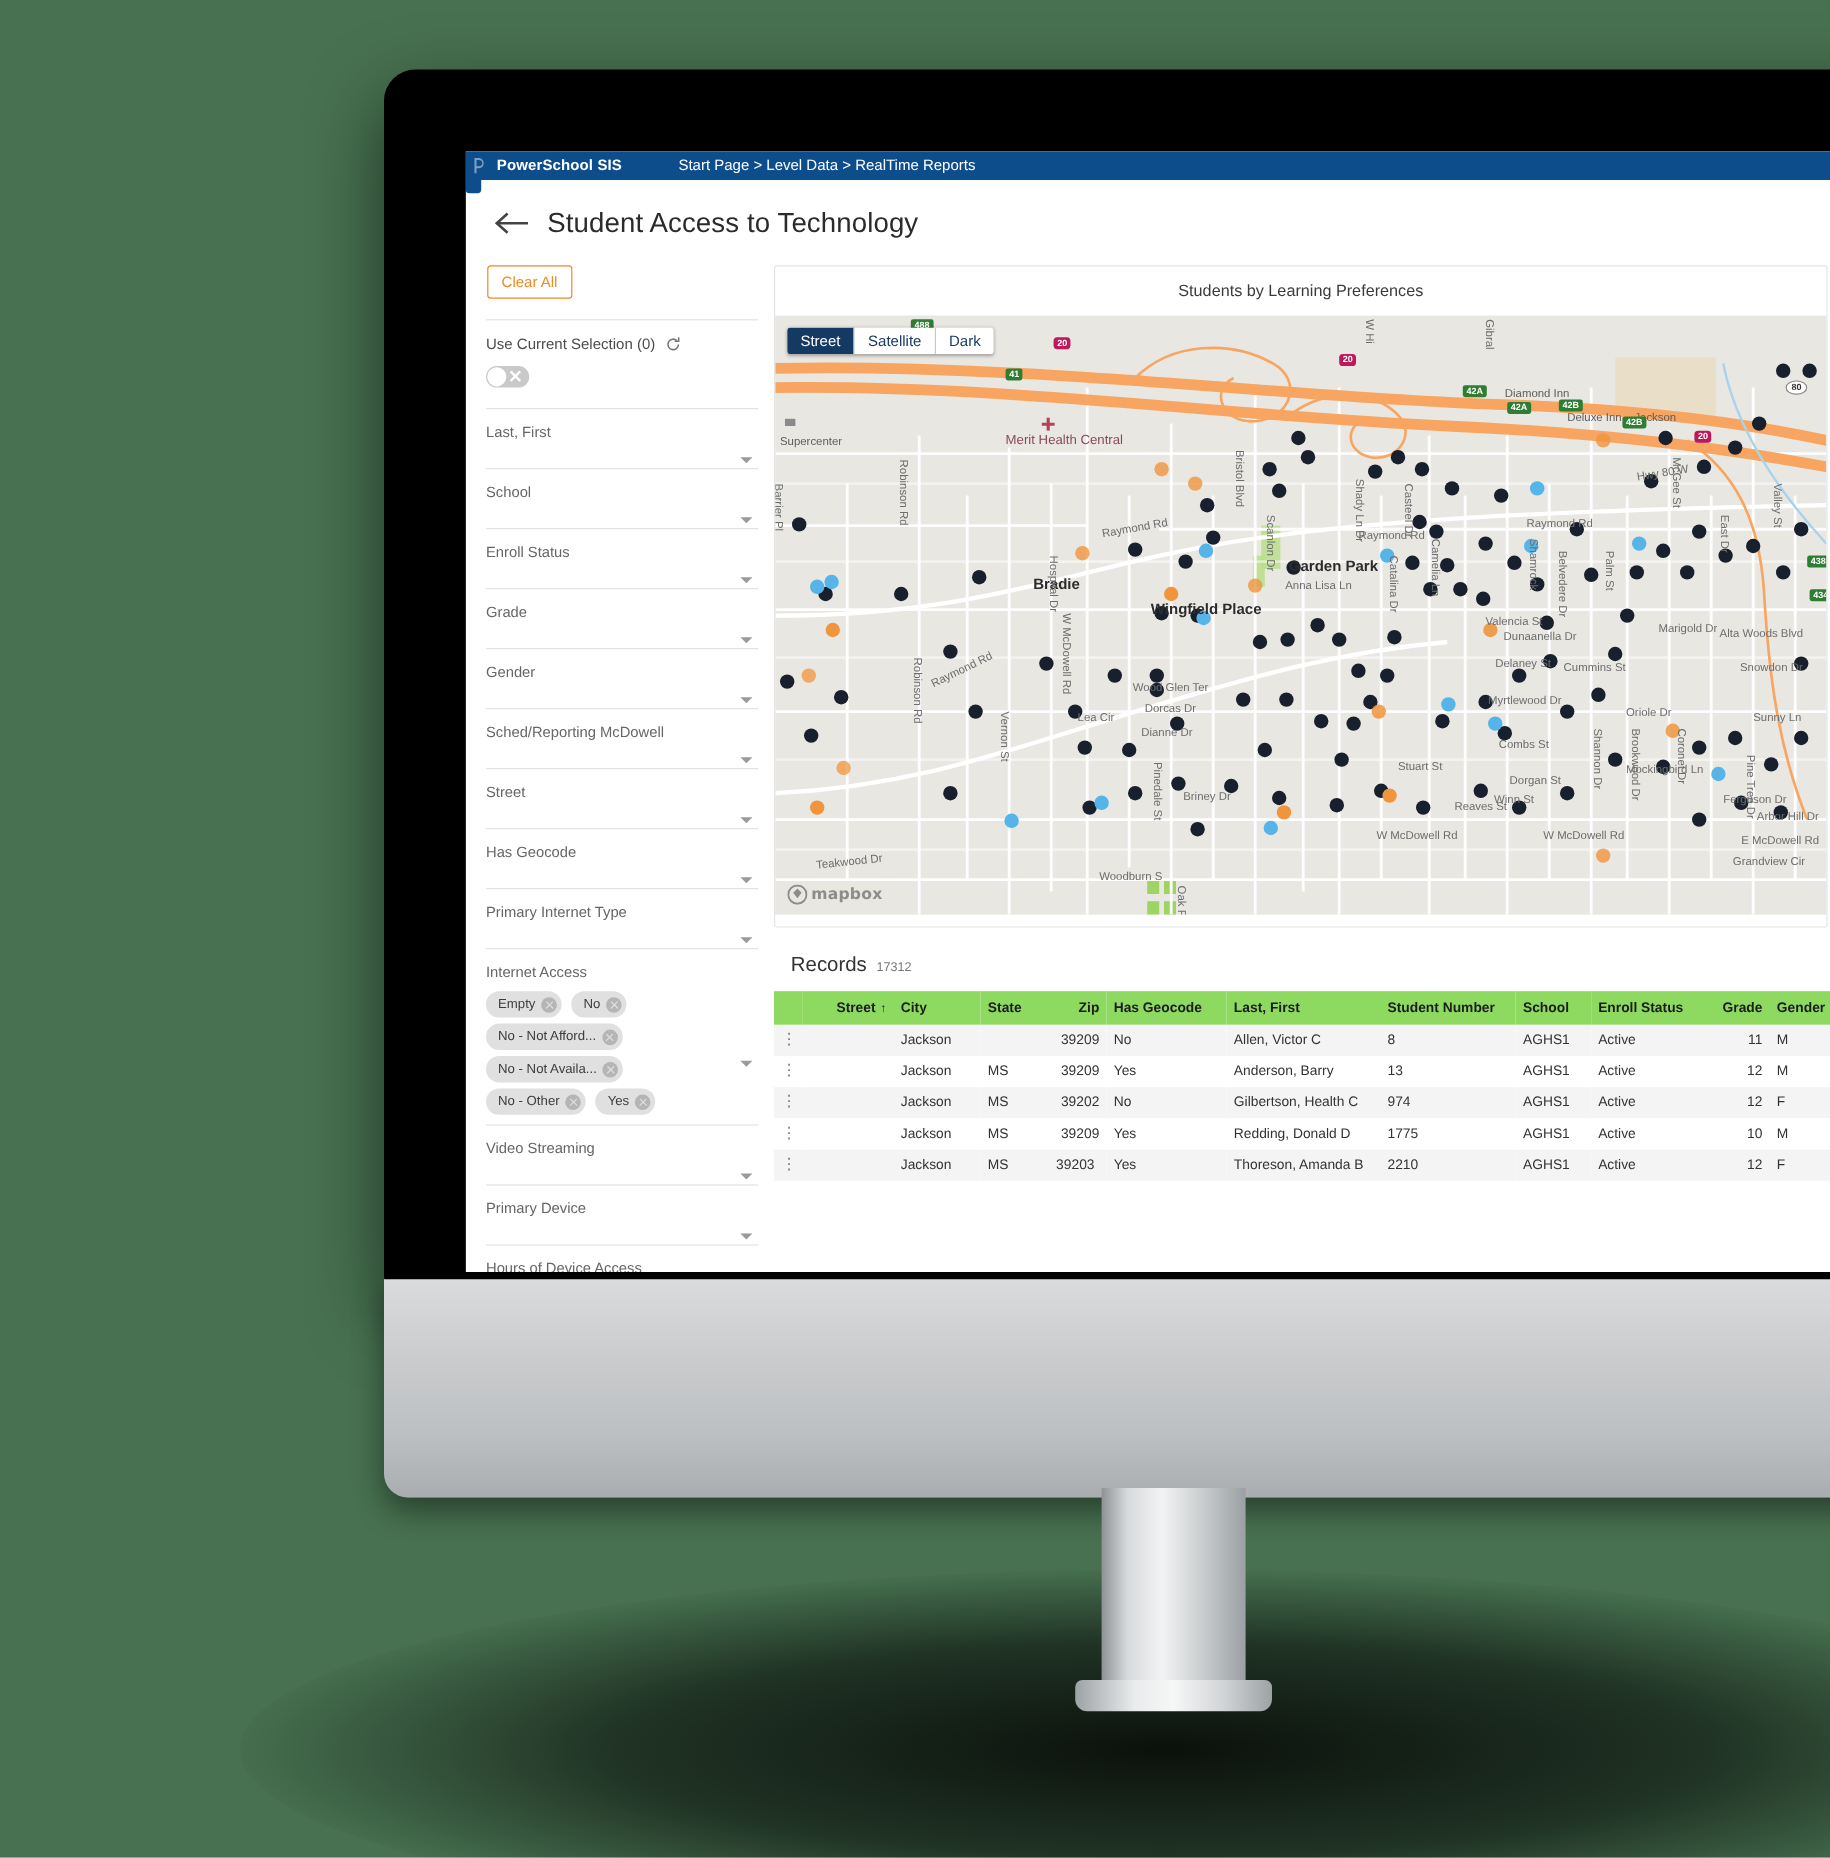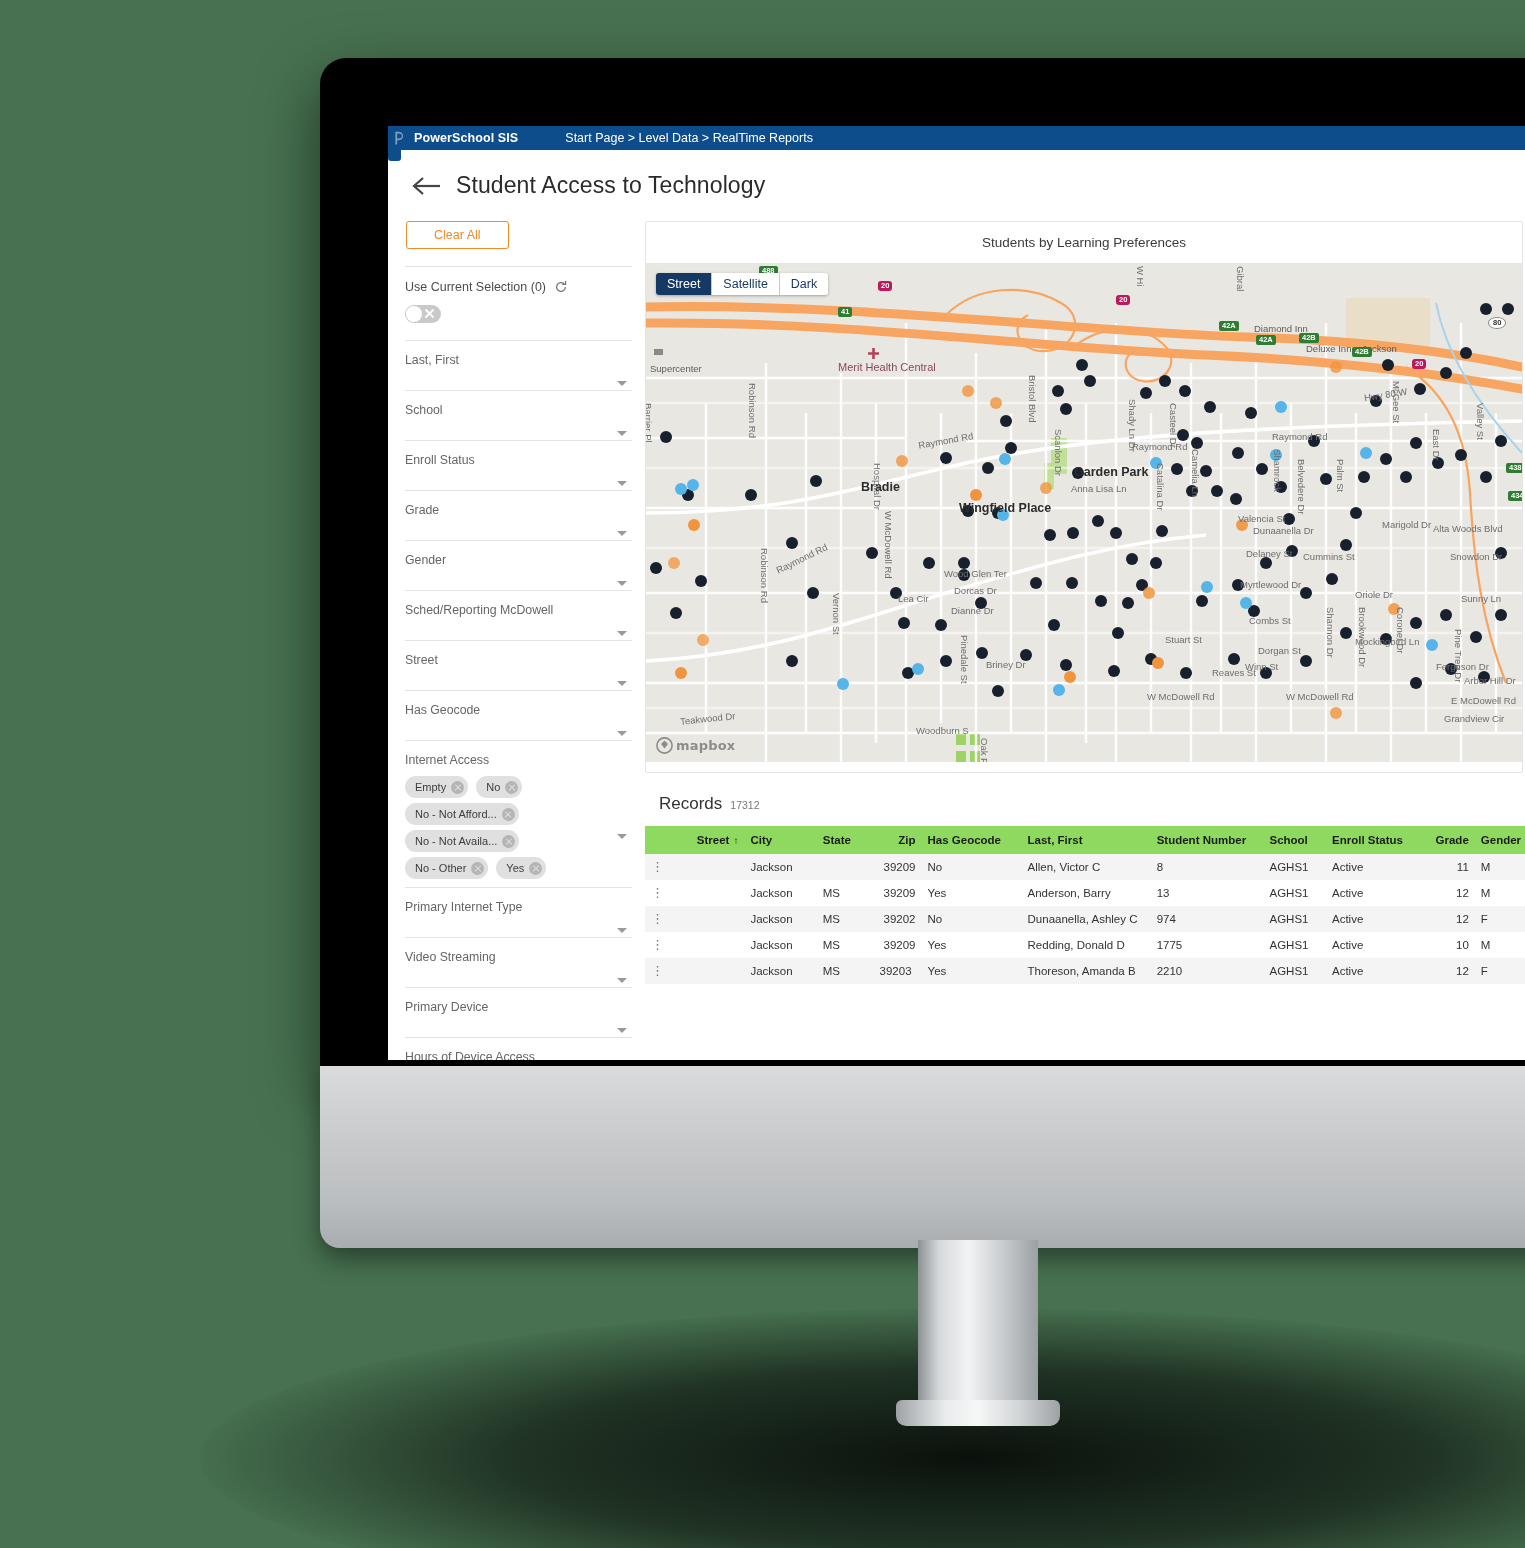--- a/index.html
+++ b/index.html
@@ -68,21 +68,21 @@
   .back-arrow{width:30px;height:22px;flex:none;margin-right:14px;}
   .page-title{font-size:23px;color:#2b2b2b;font-weight:400;letter-spacing:.1px;}
 
   
   .body-cols{display:flex;padding-left:16px;margin-top:22px;}
 
   
   .rail{width:227px;flex:none;padding-left:1px;}
   .clear-all{
     display:inline-block;border:1px solid #f08a24;color:#f08a24;background:#fff;
-    font-size:12.5px;border-radius:3px;padding:6px 27px;margin-left:1px;font-weight:400;
+    font-size:12.5px;border-radius:3px;padding:6px 11px;margin-left:1px;font-weight:400;
   }
   .rail-rule{height:1px;background:#e3e3e3;margin:17px 0 0 0;}
   .ucs{display:flex;align-items:center;margin-top:13px;font-size:12.5px;color:#4c4c4c;}
   .refresh-ico{width:14px;height:14px;margin-left:8px;}
   .toggle{
     width:36px;height:18px;border-radius:10px;background:#c9c9c9;margin-top:11px;
     position:relative;display:block;
   }
   .toggle .knob{position:absolute;left:1px;top:1px;width:16px;height:16px;border-radius:50%;background:#fff;}
   .toggle .xm{position:absolute;right:6px;top:3px;width:11px;height:11px;}
@@ -240,20 +240,25 @@
           <div class="filter tall">
             <div class="flabel">Street</div>
             <span class="caret"></span>
           </div>
           <div class="filter tall">
             <div class="flabel">Has Geocode</div>
             <span class="caret"></span>
           </div>
 
           
+          <div class="filter tall">
+            <div class="flabel">Primary Internet Type</div>
+            <span class="caret"></span>
+          </div>
+
           <div class="filter" style="padding-bottom:2px;">
             <div class="flabel">Internet Access</div>
             <div class="chips">
               <span class="chip">
                 <span>Empty</span>
                 <span class="rm"></span>
               </span>
               <span class="chip">
                 <span>No</span>
                 <span class="rm"></span>
@@ -269,25 +274,20 @@
               <span class="chip">
                 <span>No - Other</span>
                 <span class="rm"></span>
               </span>
               <span class="chip">
                 <span>Yes</span>
                 <span class="rm"></span>
               </span>
             </div>
             <span class="caret" style="bottom:48px;"></span>
-          </div>
-
-          <div class="filter tall">
-            <div class="flabel">Primary Internet Type</div>
-            <span class="caret"></span>
           </div>
           <div class="filter tall">
             <div class="flabel">Video Streaming</div>
             <span class="caret"></span>
           </div>
           <div class="filter tall">
             <div class="flabel">Primary Device</div>
             <span class="caret"></span>
           </div>
           <div class="filter tall">
@@ -682,21 +682,21 @@
                   <td style="text-align: right;">12</td>
                   <td>M</td>
                 </tr>
                 <tr>
                   <td><span class="kebab" style="font-size: 13px;">⋮</span></td>
                   <td style="text-align: right;"></td>
                   <td>Jackson</td>
                   <td>MS</td>
                   <td style="text-align: right;">39202</td>
                   <td>No</td>
-                  <td>Dunaanella, Ashley C</td>
+                  <td>Gilbertson, Health C</td>
                   <td>974</td>
                   <td>AGHS1</td>
                   <td>Active</td>
                   <td style="text-align: right;">12</td>
                   <td>F</td>
                 </tr>
                 <tr>
                   <td><span class="kebab" style="font-size: 13px;">⋮</span></td>
                   <td style="text-align: right;"></td>
                   <td>Jackson</td>

